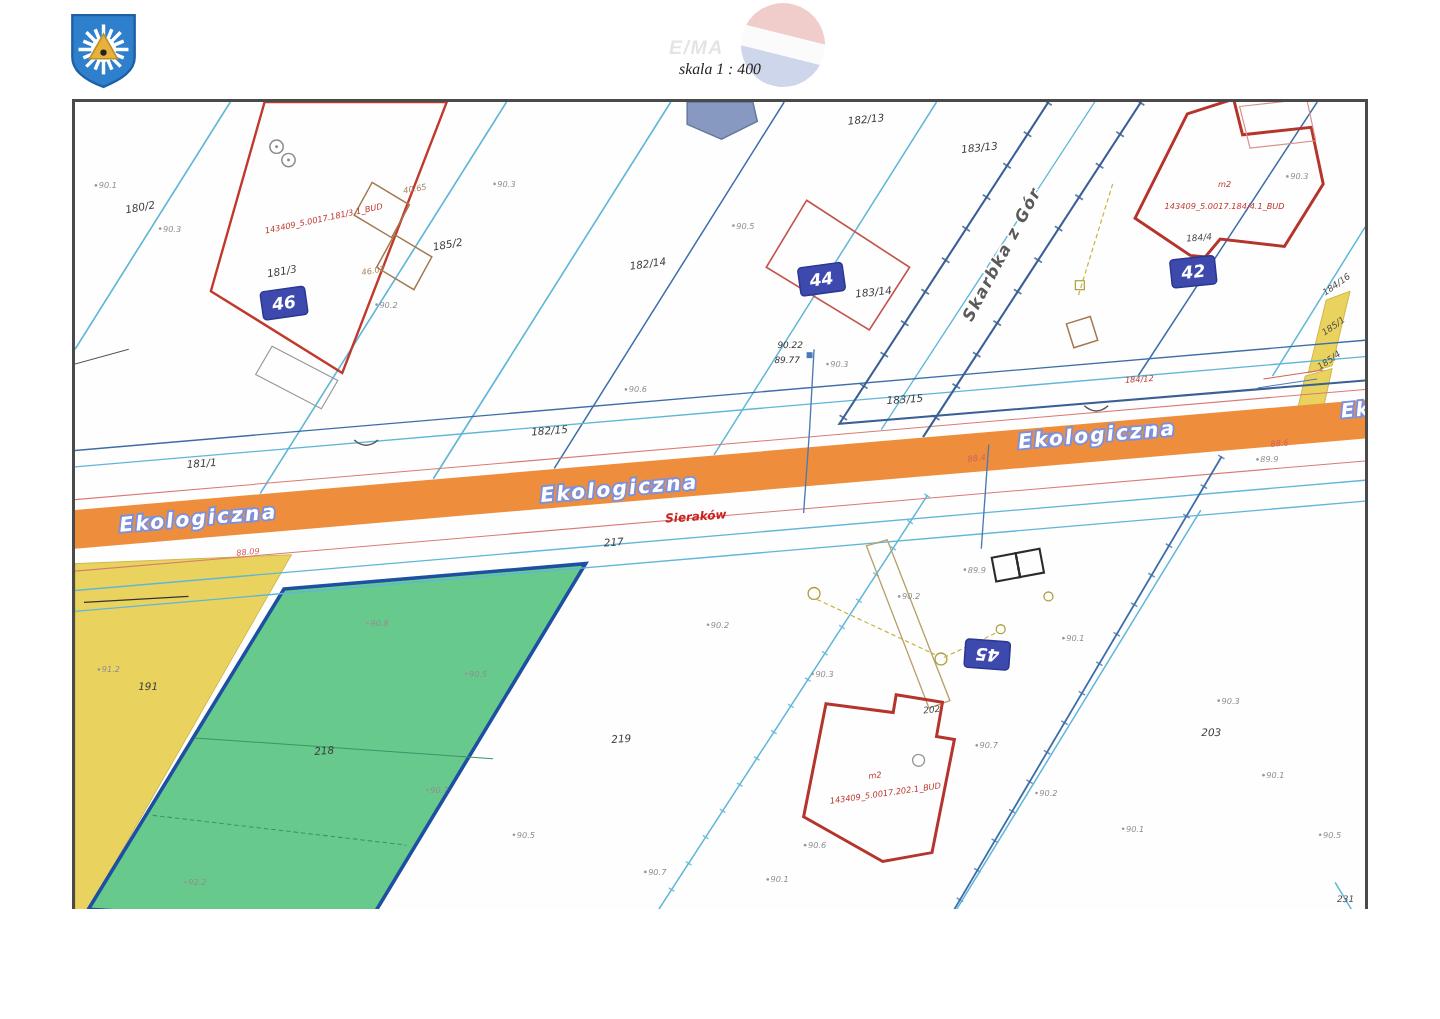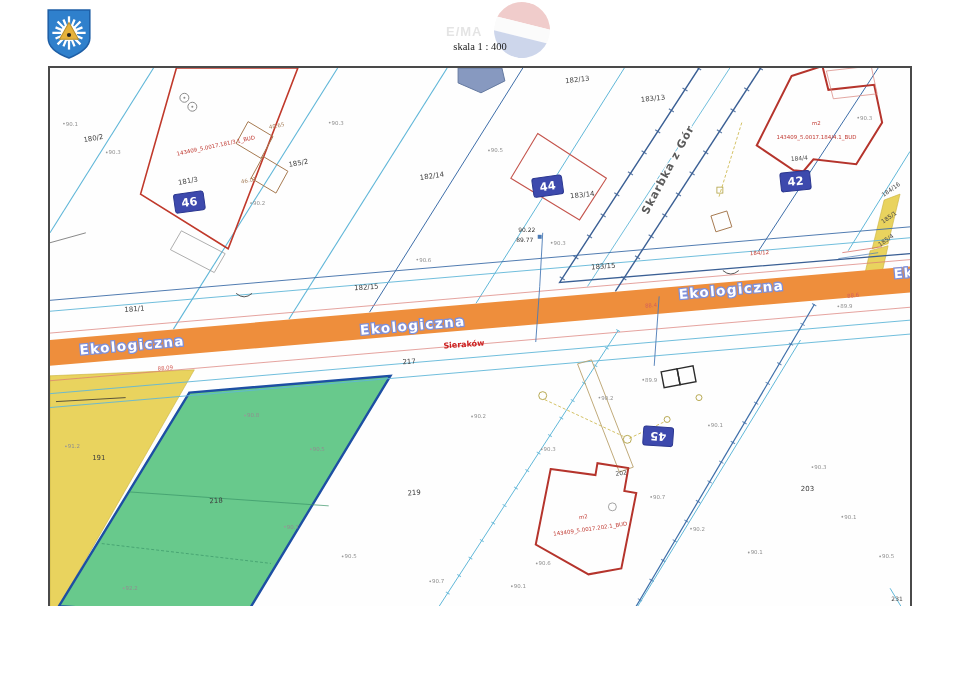--- a/index.html
+++ b/index.html
@@ -1,17 +1,17 @@
 <!DOCTYPE html>
 <html style="--road: #ee8e3c; --green: #68c98c; --greenborder: #1d4fa3; --yellow: #e9d35e; --marker: #3d49ad; --red: #c0392b; --bred: #b5342c; --cyan: #5fb6d8; --steel: #3c6da8; --badge: #d93025;"><head>
 <meta charset="utf-8">
 <style>
   html,body{margin:0;padding:0;background:#ffffff;}
   .page{position:relative;width:960px;height:606px;background:#ffffff;overflow:hidden;
-        font-family:"Liberation Serif",serif;}
+        font-family:"Liberation Serif",serif;font-style:italic;}
   
   .hdr-title{position:absolute;left:50%;top:22px;transform:translateX(-50%);
      font-weight:bold;font-size:14.5px;color:#111;white-space:nowrap;z-index:3;}
   .hdr-sub{position:absolute;left:50%;top:41px;transform:translateX(-50%);
      font-size:10.5px;color:#222;z-index:3;}
   .hdr-wm{position:absolute;left:446px;top:0px;width:110px;height:64px;opacity:.3;z-index:1;}
   .hdr-wm .balloon{position:absolute;right:6px;top:2px;width:56px;height:56px;border-radius:50%;
      overflow:hidden;transform:rotate(14deg);}
   .hdr-wm .b-red{height:38%;background:#cf5a55;}
   .hdr-wm .b-white{height:24%;background:#f2f2f2;}

